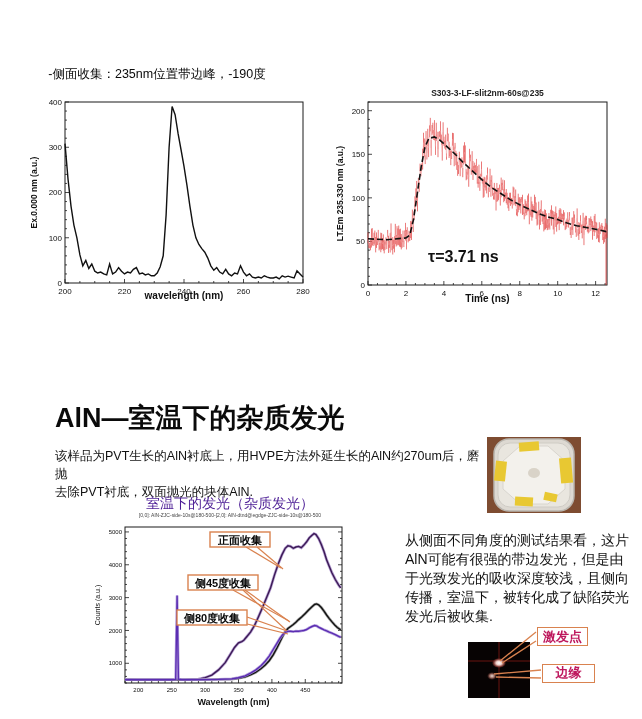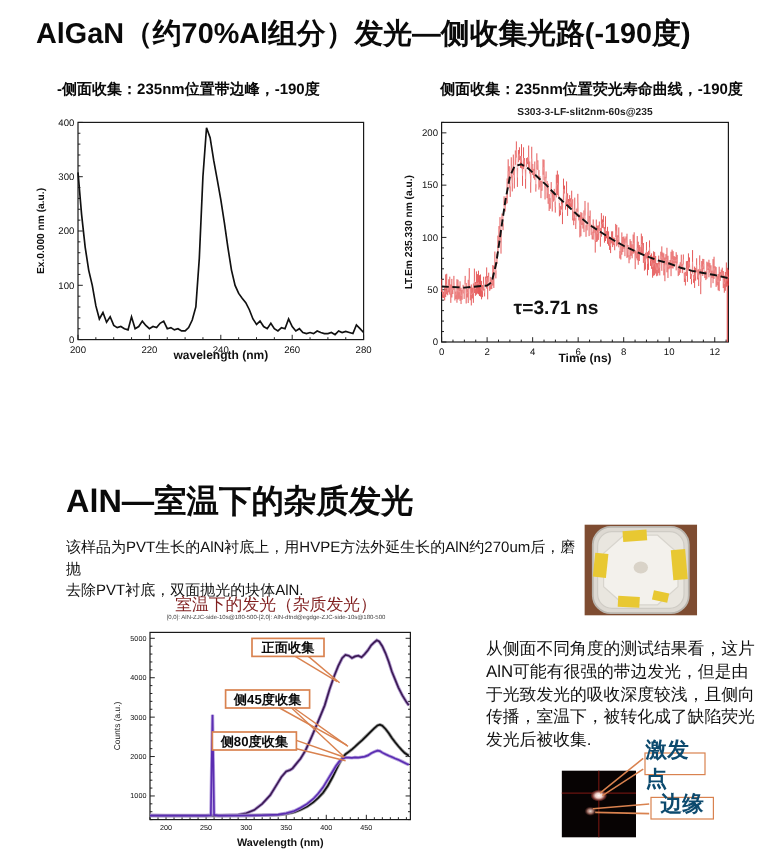--- a/index.html
+++ b/index.html
@@ -2,43 +2,41 @@
 <html><head>
 <meta charset="utf-8">
 <style>
   html,body{margin:0;padding:0;background:#ffffff;}
   #page{position:relative;width:642px;height:719px;background:#ffffff;overflow:hidden;
         font-family:"Liberation Sans","DejaVu Sans",sans-serif;color:#111;}
   .abs{position:absolute;}
   .slide-title{font-weight:bold;color:#0a0a0a;white-space:nowrap;}
   #slide1-title{left:30px;top:12px;font-size:24px;}
   #slide2-title{left:55px;top:400px;font-size:27px;text-align:right;}
-  .caption{font-weight:bold;font-size:12.5px;text-align:center;color:#0a0a0a;}
+  .caption{font-weight:normal;font-size:12.5px;text-align:center;color:#0a0a0a;}
   #caption-left{left:28px;top:66px;width:258px;}
   #caption-right{left:352px;top:66px;width:282px;}
   #slide2-paragraph{left:55px;top:447px;width:436px;font-size:12.5px;line-height:18px;white-space:pre-line;}
   #side-note{left:405px;top:531px;width:230px;font-size:14px;line-height:19px;white-space:pre-line;}
-  #chart3-title{left:108px;top:495px;width:244px;text-align:center;font-size:14px;color:#7f1d1d;}
+  #chart3-title{left:108px;top:495px;width:244px;text-align:center;font-size:14px;color:#4c1d95;}
   #chart3-subtitle{left:95px;top:512px;width:270px;text-align:center;font-size:5px;color:#444;}
   .callout-box{border:1.6px solid #d9824f;background:#fff;display:flex;align-items:center;justify-content:center;
-               font-size:18px;font-weight:bold;color:#0c4a6e;}
+               font-size:13px;font-weight:bold;color:#be185d;}
   #excitation-box{left:537px;top:627px;width:49px;height:17px;}
   #edge-box{left:542px;top:664px;width:51px;height:17px;align-items:flex-end;}
   svg{display:block;}
   svg text{font-family:"Liberation Sans","DejaVu Sans",sans-serif;}
 </style>
 </head>
 <body>
 
 <div id="page">
 
-  <div class="abs slide-title" id="slide1-title">AlGaN（约70%Al组分）发光—侧收集光路(-190度)</div>
 
   <div class="abs caption" id="caption-left">-侧面收集：235nm位置带边峰，-190度</div>
-  <div class="abs caption" id="caption-right">侧面收集：235nm位置荧光寿命曲线，-190度</div>
 
   <svg class="abs" id="chart1" style="left:28px;top:90px" width="292" height="218" viewBox="0 0 292 218">
       <rect x="37" y="12" width="238" height="181" fill="none" stroke="#1a1a1a" stroke-width="1"></rect>
       <line x1="37" y1="193" x2="37" y2="189" stroke="#1a1a1a" stroke-width="0.8"></line>
       <text x="37" y="204" text-anchor="middle" font-size="8" fill="#111">200</text>
       <line x1="96.5" y1="193" x2="96.5" y2="189" stroke="#1a1a1a" stroke-width="0.8"></line>
       <text x="96.5" y="204" text-anchor="middle" font-size="8" fill="#111">220</text>
       <line x1="156" y1="193" x2="156" y2="189" stroke="#1a1a1a" stroke-width="0.8"></line>
       <text x="156" y="204" text-anchor="middle" font-size="8" fill="#111">240</text>
       <line x1="215.5" y1="193" x2="215.5" y2="189" stroke="#1a1a1a" stroke-width="0.8"></line>

